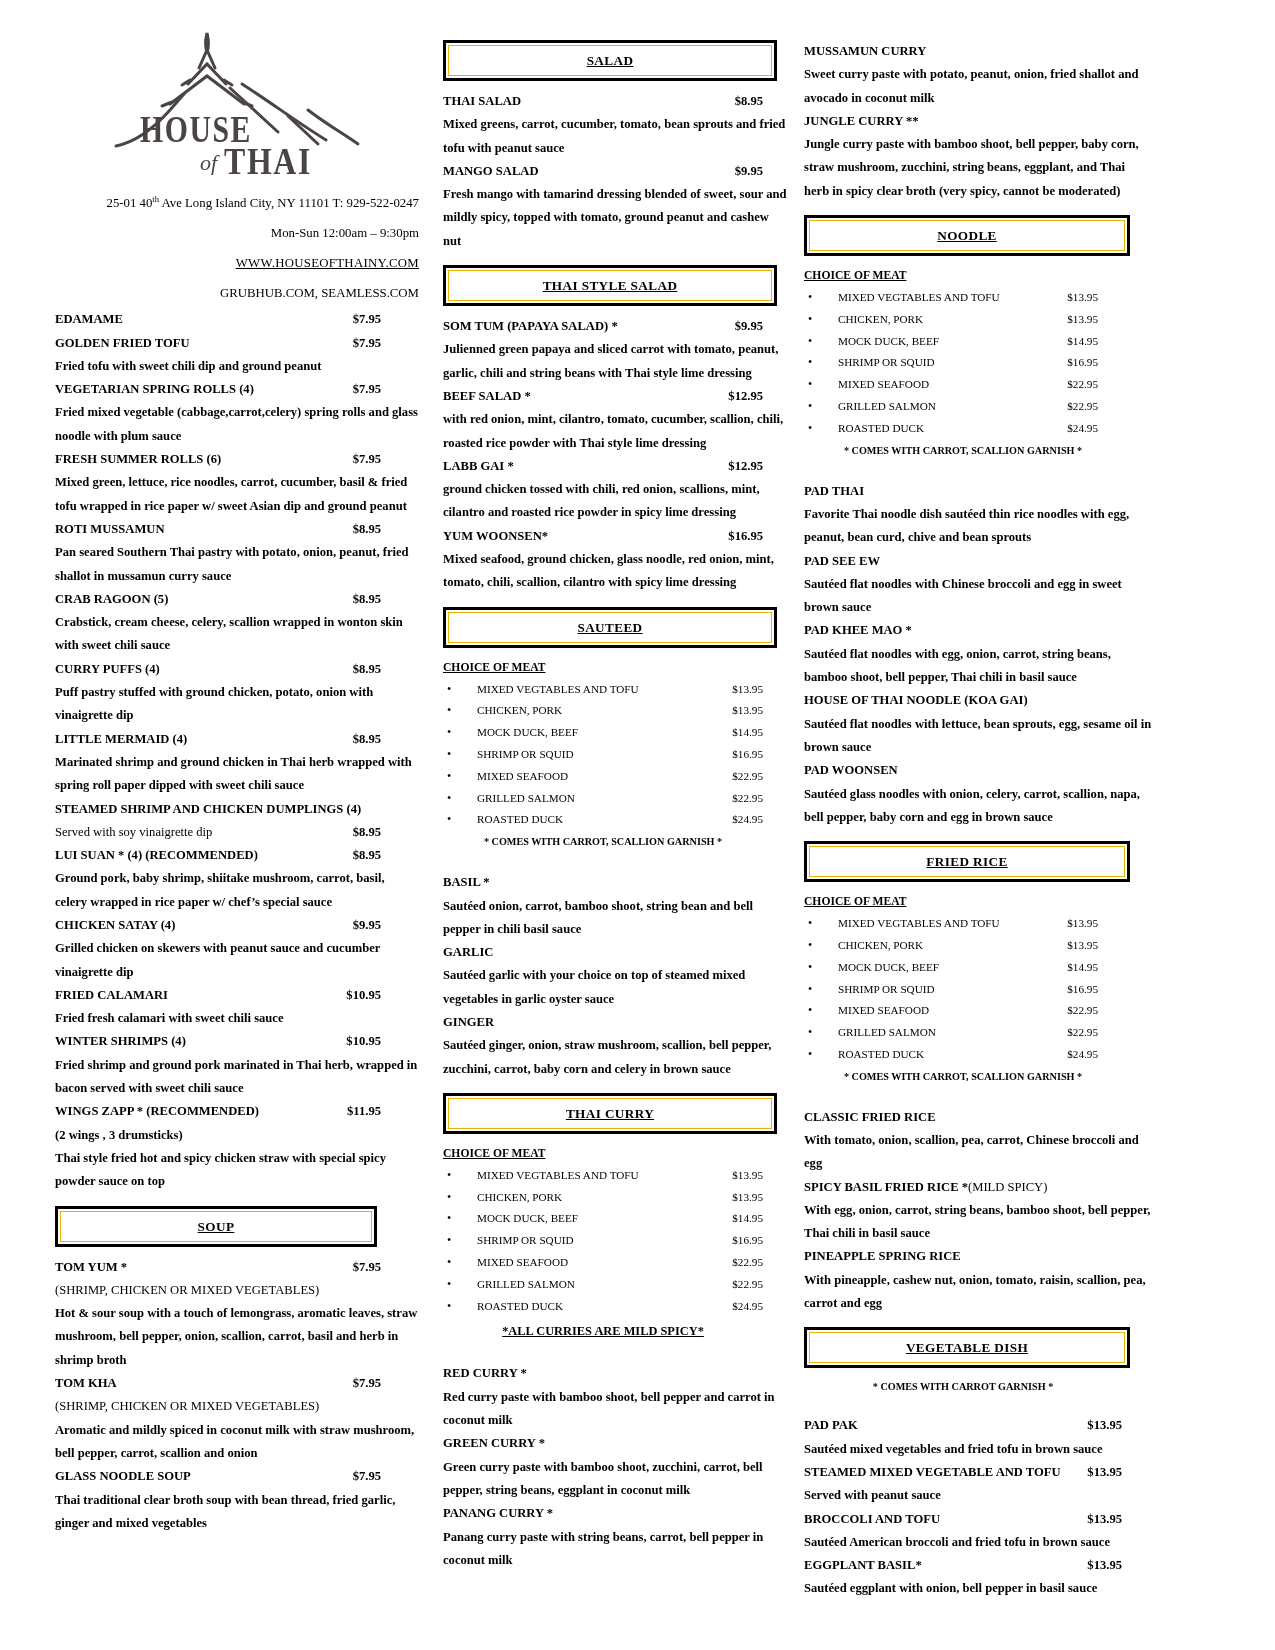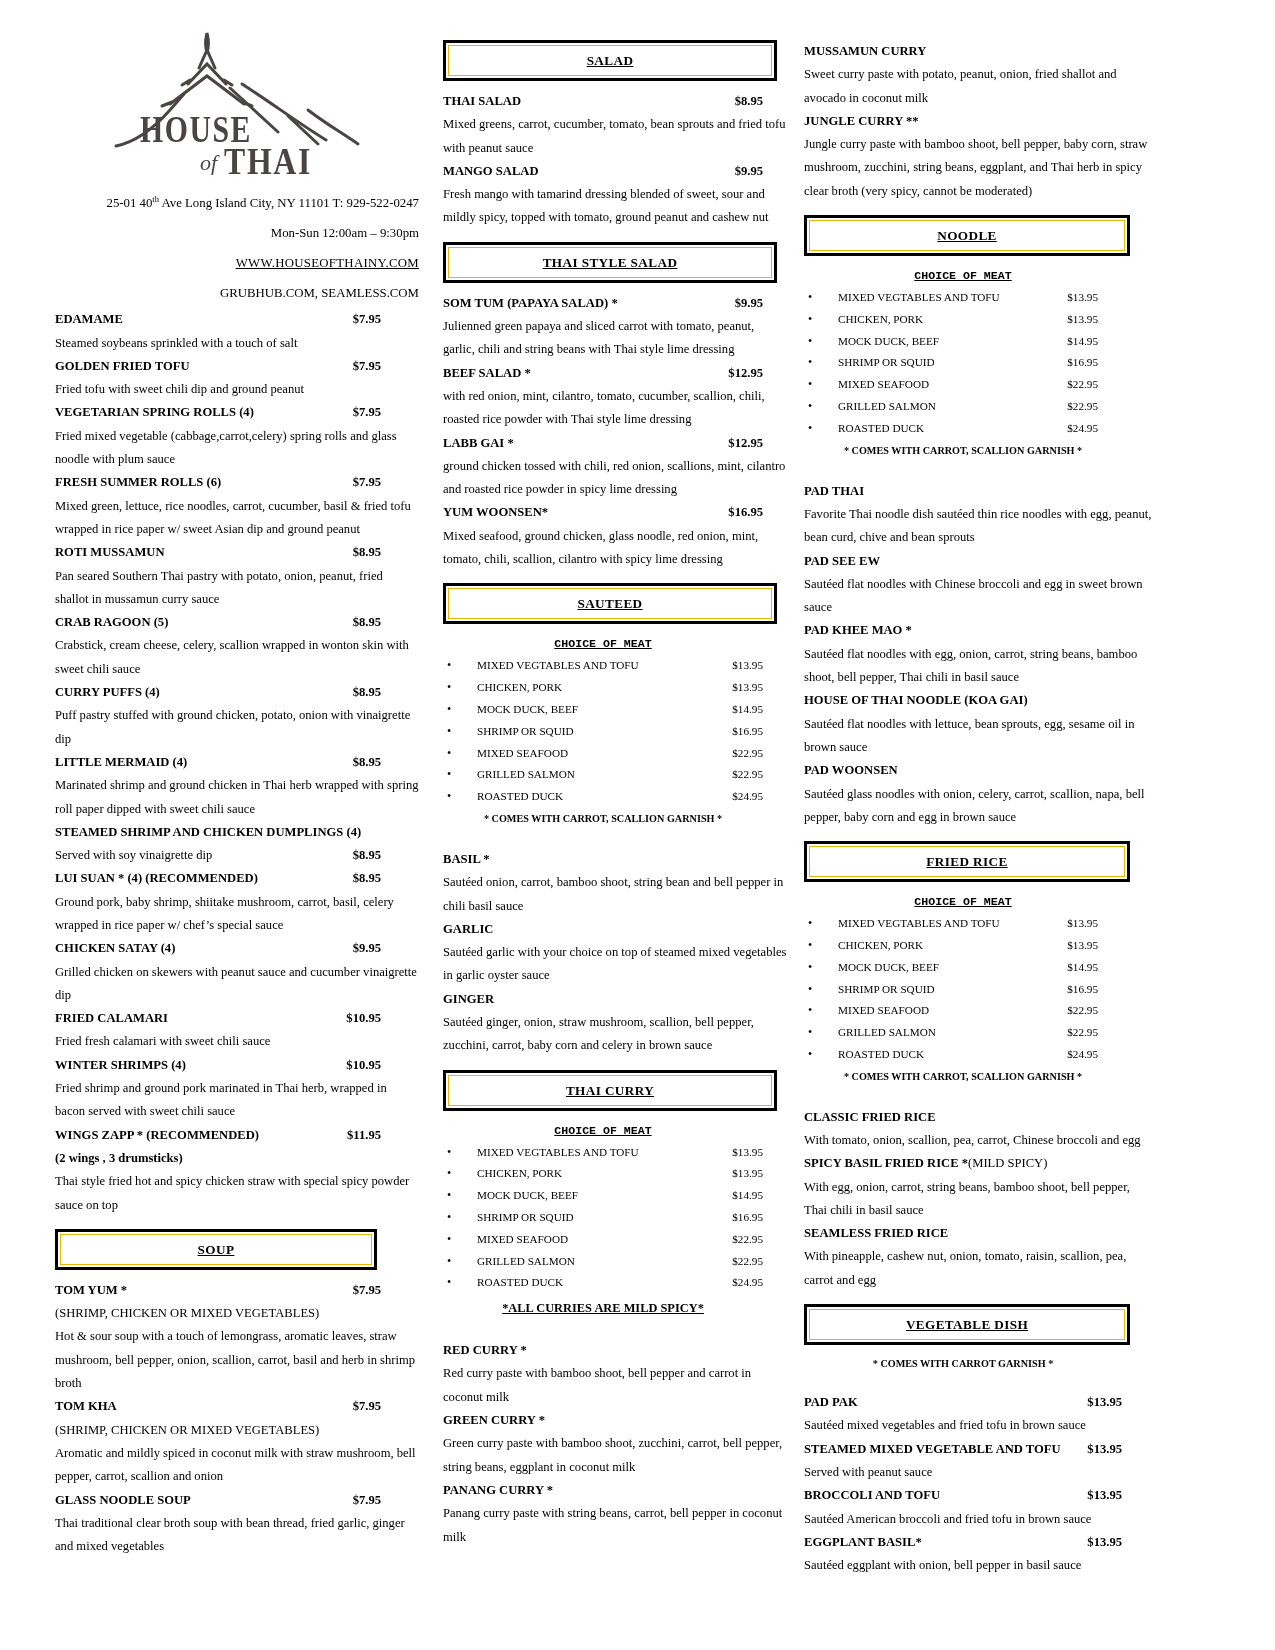--- a/index.html
+++ b/index.html
@@ -24,26 +24,26 @@
 
   .col1 .cw{width:326px;}
   .col2 .cw{width:320px;}
   .col3 .cw{width:318px;}
 
   .line-head{display:flex;justify-content:space-between;align-items:baseline;line-height:23.3px;}
   .item-name{font-weight:bold;font-size:12.6px;}
   .item-suffix{font-weight:normal;}
   .item-price{font-weight:bold;font-size:12.6px;white-space:nowrap;}
   .desc-text{font-weight:normal;font-size:12.6px;}
-  .item-desc{font-size:12.6px;line-height:23.3px;}
+  .item-desc{font-size:12.6px;line-height:23.3px;font-weight:bold;}
   .sub-bold{font-weight:bold;font-size:12.6px;line-height:23.3px;}
   .sub-caps{font-size:12.6px;line-height:23.3px;}
 
   .choice{margin-top:2px;}
-  .choice-head{font-weight:bold;text-decoration:underline;text-align:center;font-size:11.6px;line-height:22px;font-family:Liberation Mono, monospace;}
+  .choice-head{font-weight:bold;text-decoration:underline;text-align:left;font-size:11.6px;line-height:22px;}
   .choice-row{display:flex;align-items:baseline;font-size:11.2px;line-height:21.8px;padding-left:4px;}
   .col2 .choice-row{width:316px;}
   .col3 .choice-row{width:290px;}
   .bullet{width:30px;font-size:12px;}
   .choice-price{margin-left:auto;}
   .garnish-note{font-weight:bold;font-size:10.2px;text-align:center;line-height:19px;margin-top:1px;}
   .curries-note{font-weight:bold;font-size:12.4px;text-align:center;text-decoration:underline;line-height:22px;margin-top:3px;}
   .gap{width:100%;}
 </style>
 </head>
@@ -75,21 +75,20 @@
       <div>Mon-Sun 12:00am – 9:30pm</div>
       <div class="website">WWW.HOUSEOFTHAINY.COM</div>
       <div>GRUBHUB.COM, SEAMLESS.COM</div>
     </div>
     <div class="col-flow">
         <div class="menu-item">
           <div class="line-head cw">
             <span class="item-name">EDAMAME</span>
             <span class="item-price">$7.95</span>
           </div>
-          <div class="item-desc">Steamed soybeans sprinkled with a touch of salt</div>
         </div>
         <div class="menu-item">
           <div class="line-head cw">
             <span class="item-name">GOLDEN FRIED TOFU</span>
             <span class="item-price">$7.95</span>
           </div>
           <div class="item-desc">Fried tofu with sweet chili dip and ground peanut</div>
         </div>
         <div class="menu-item">
           <div class="line-head cw">
@@ -519,21 +518,21 @@
           <div class="item-desc">With tomato, onion, scallion, pea, carrot, Chinese broccoli and egg</div>
         </div>
         <div class="menu-item">
           <div class="line-head cw">
             <span class="item-name">SPICY BASIL FRIED RICE *<span class="item-suffix">(MILD SPICY)</span></span>
           </div>
           <div class="item-desc">With egg, onion, carrot, string beans, bamboo shoot, bell pepper, Thai chili in basil sauce</div>
         </div>
         <div class="menu-item">
           <div class="line-head cw">
-            <span class="item-name">SEAMLESS FRIED RICE</span>
+            <span class="item-name">PINEAPPLE SPRING RICE</span>
           </div>
           <div class="item-desc">With pineapple, cashew nut, onion, tomato, raisin, scallion, pea, carrot and egg</div>
         </div>
         <div class="section-box">
           <div class="section-box-inner"><span class="section-title">VEGETABLE DISH</span></div>
         </div>
         <div class="garnish-note cw">* COMES WITH CARROT GARNISH *</div>
         <div class="gap" style="height: 18px;"></div>
         <div class="menu-item">
           <div class="line-head cw">

